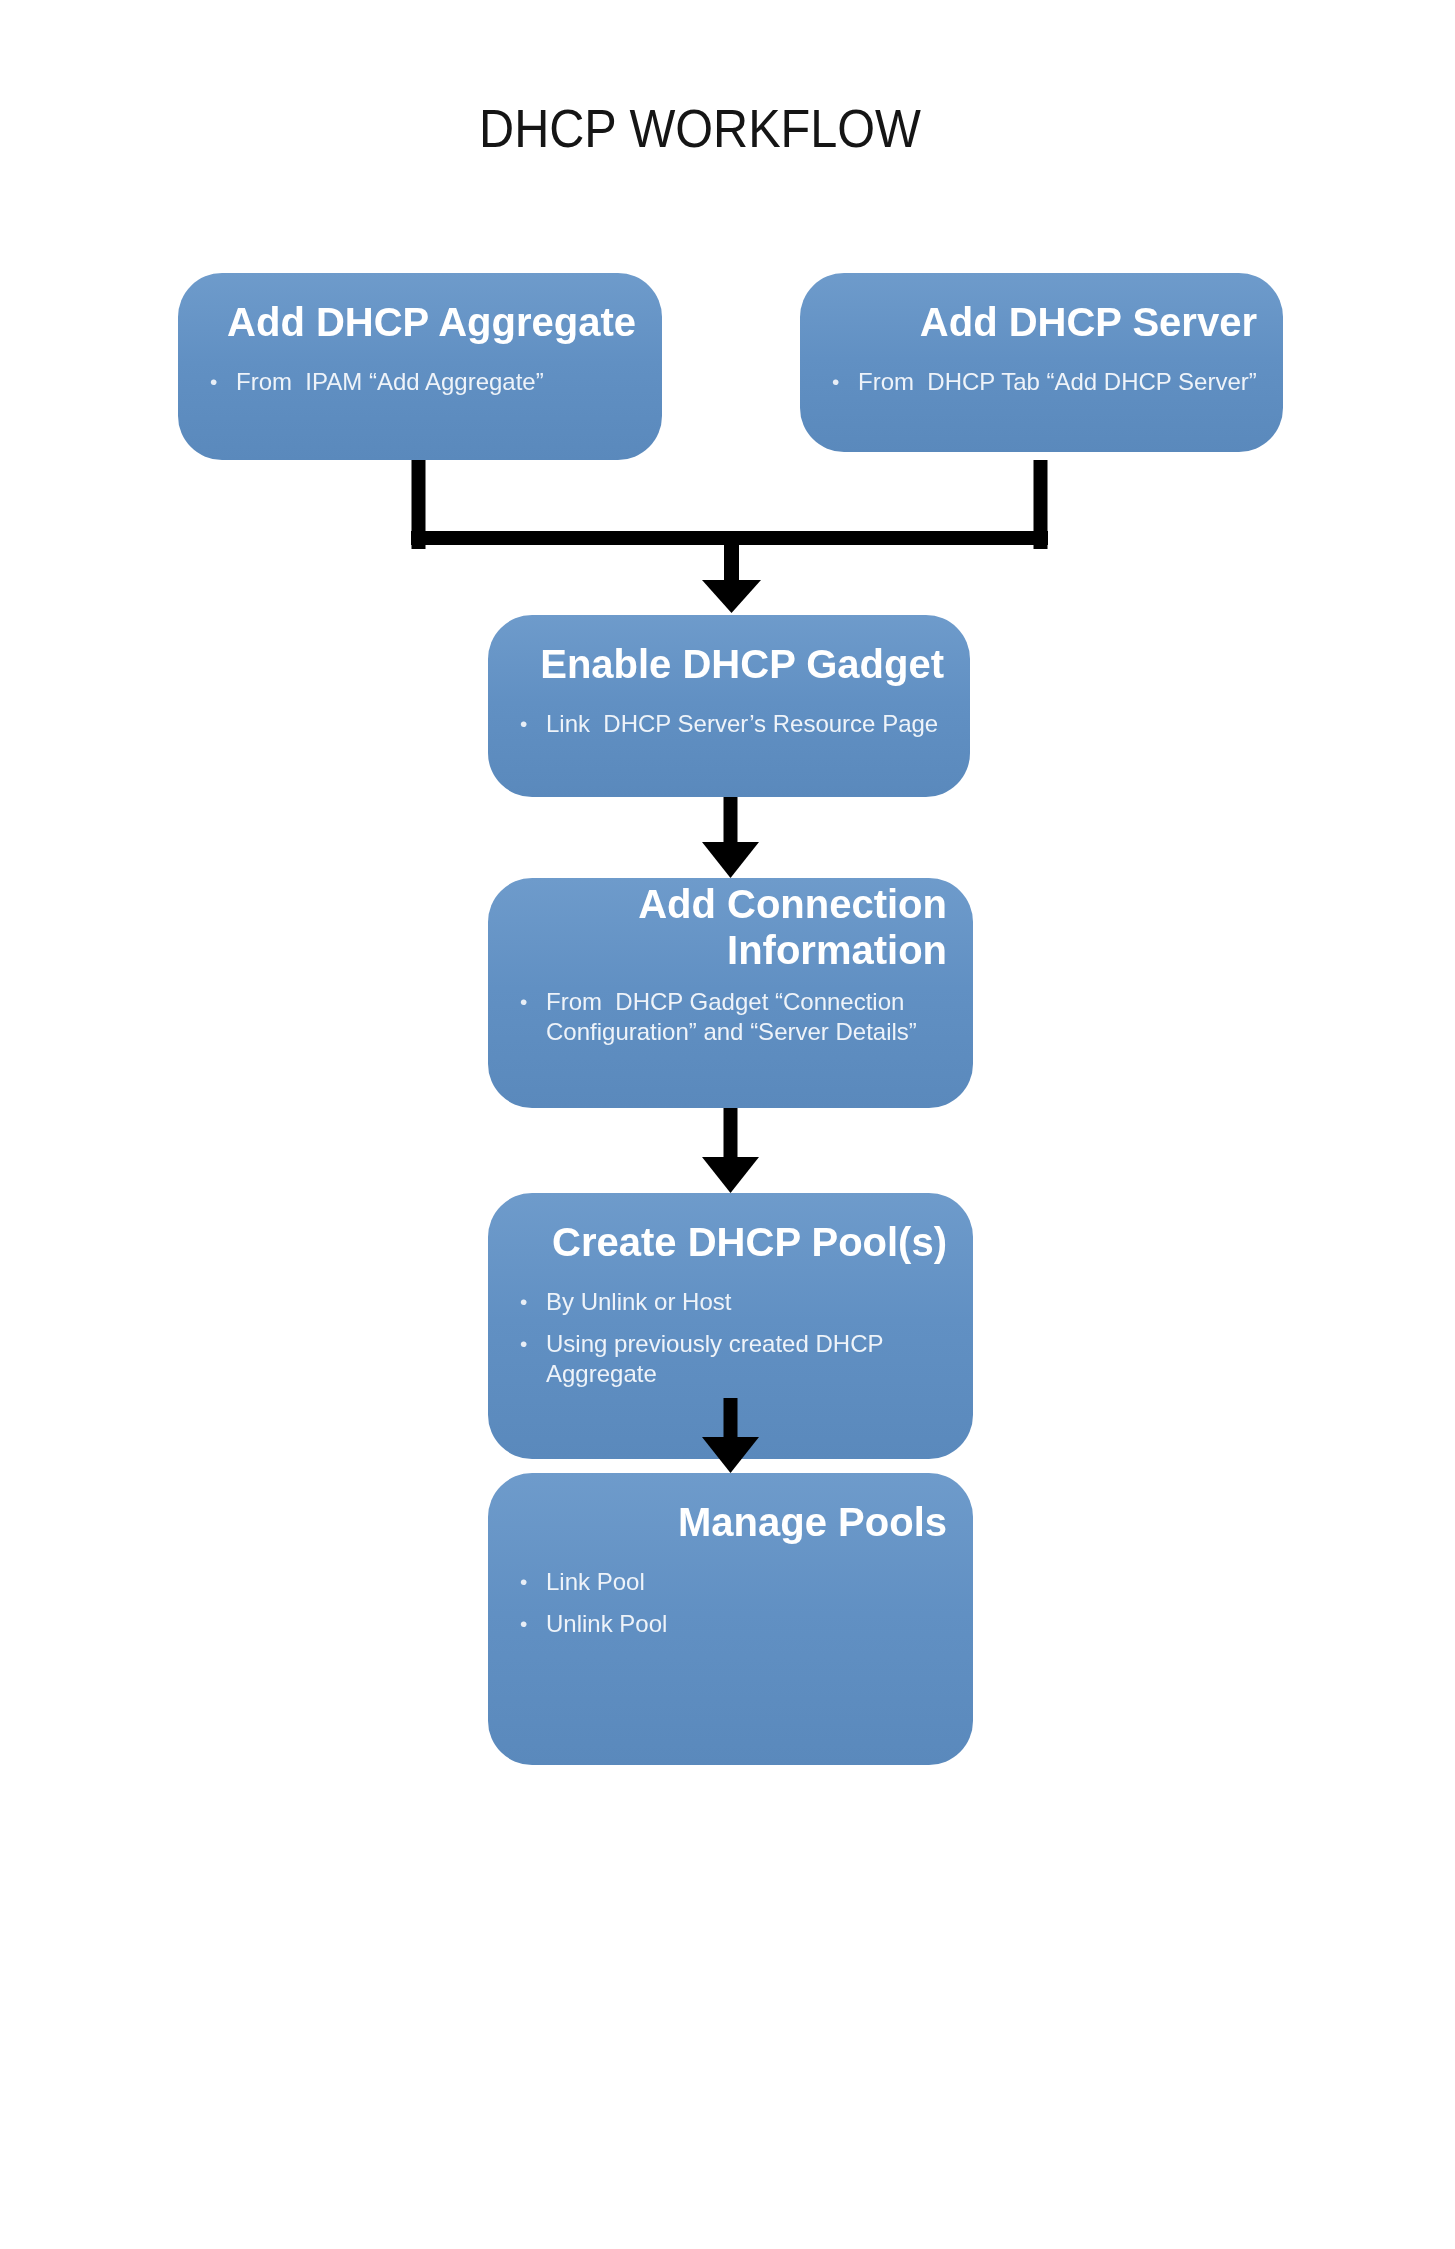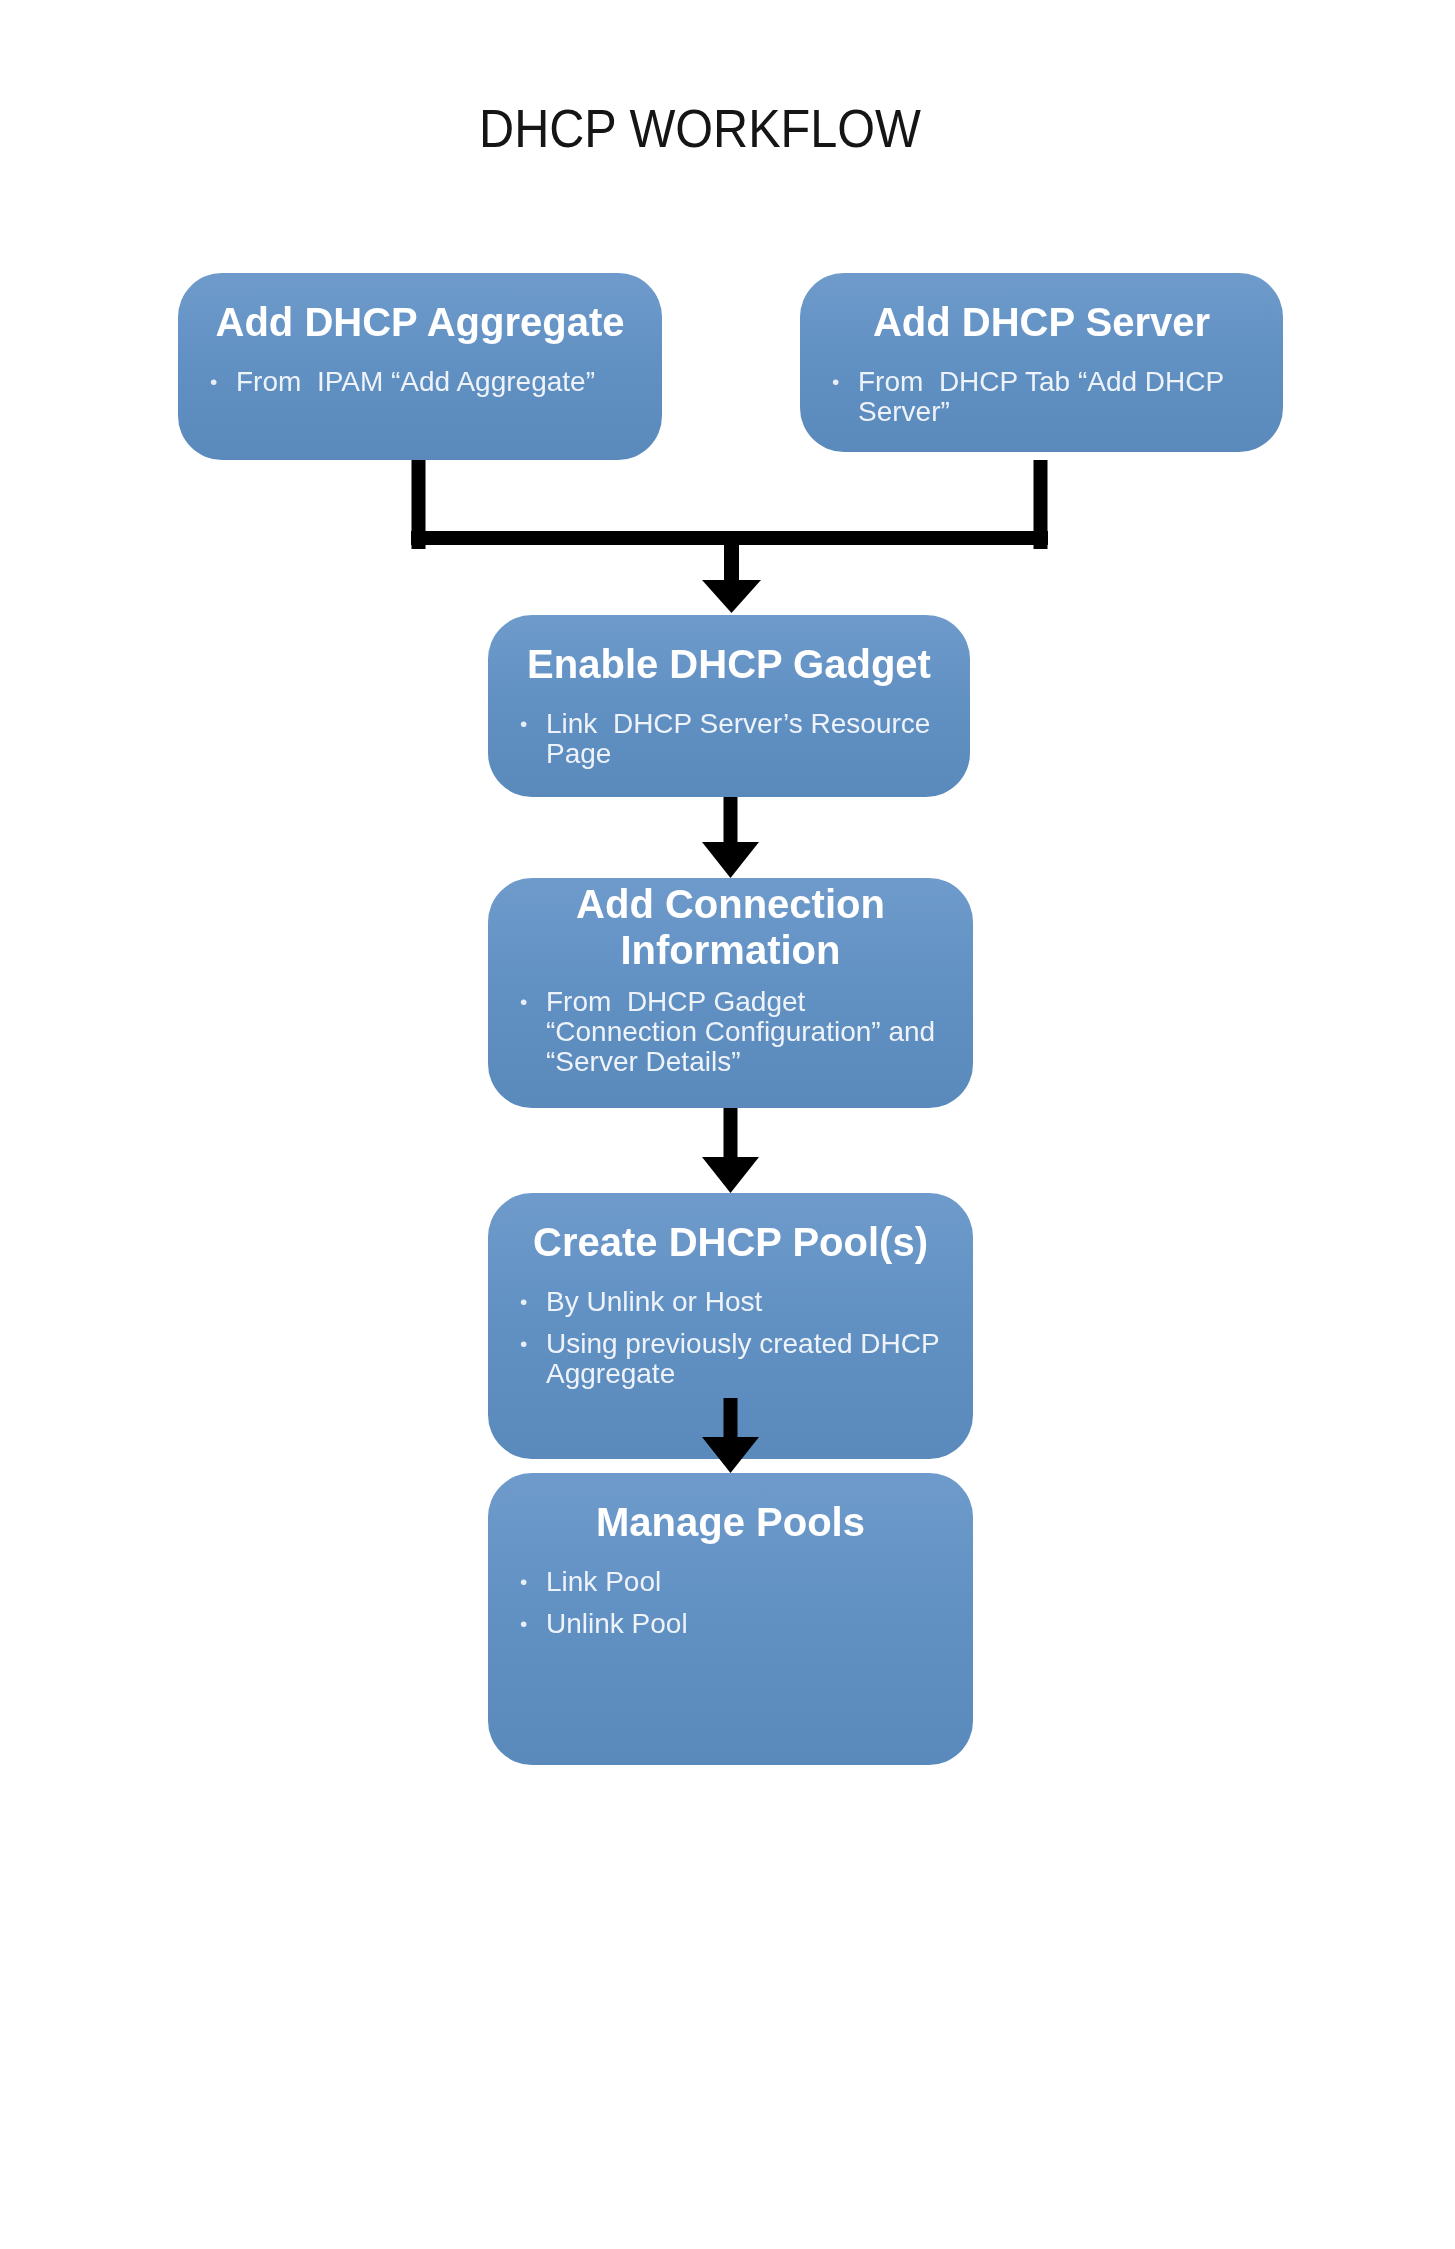--- a/index.html
+++ b/index.html
@@ -33,21 +33,21 @@
     position: absolute;
     box-sizing: border-box;
     border-radius: 44px;
     background: linear-gradient(180deg, #6e9bcb 0%, #6190c3 48%, #5a89bc 100%);
     color: #ffffff;
   }
 
   .box-title {
     margin-top: 26px;
     padding: 0 26px;
-    text-align: center;
+    text-align: right;
     font-size: 40px;
     line-height: 46px;
     font-weight: 700;
     color: #ffffff;
   }
 
   .bullet-list {
     margin-top: 22px;
     padding-left: 32px;
     padding-right: 22px;
@@ -63,21 +63,21 @@
   .bullet-dot {
     flex: none;
     width: 26px;
     font-size: 21px;
     line-height: 30px;
     color: #e8eef6;
   }
 
   .bullet-text {
     flex: 1;
-    font-size: 28px;
+    font-size: 24px;
     line-height: 30px;
     white-space: pre-wrap;
   }
 
   
   #box-aggregate  { left: 178px; top: 273px;  width: 484px; height: 187px; }
   #box-server     { left: 800px; top: 273px;  width: 483px; height: 179px; }
   #box-gadget     { left: 488px; top: 615px;  width: 482px; height: 182px; }
   #box-connection { left: 488px; top: 878px;  width: 485px; height: 230px; }
   #box-pools      { left: 488px; top: 1193px; width: 485px; height: 266px; }

